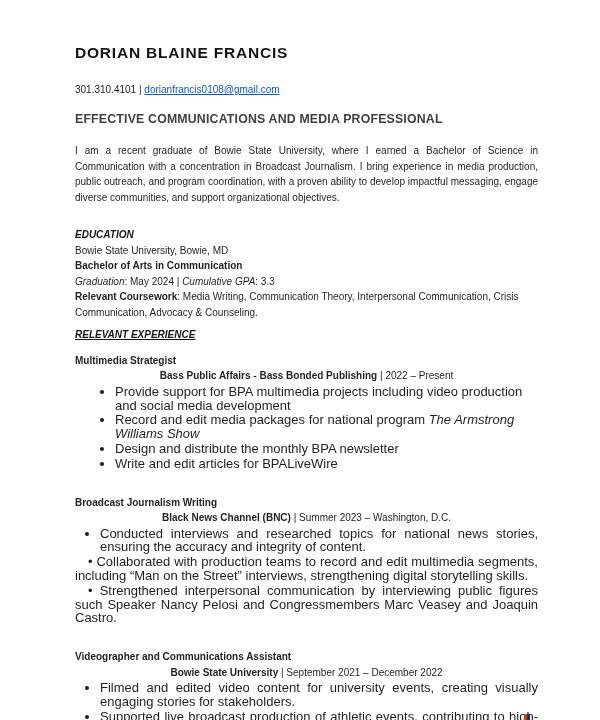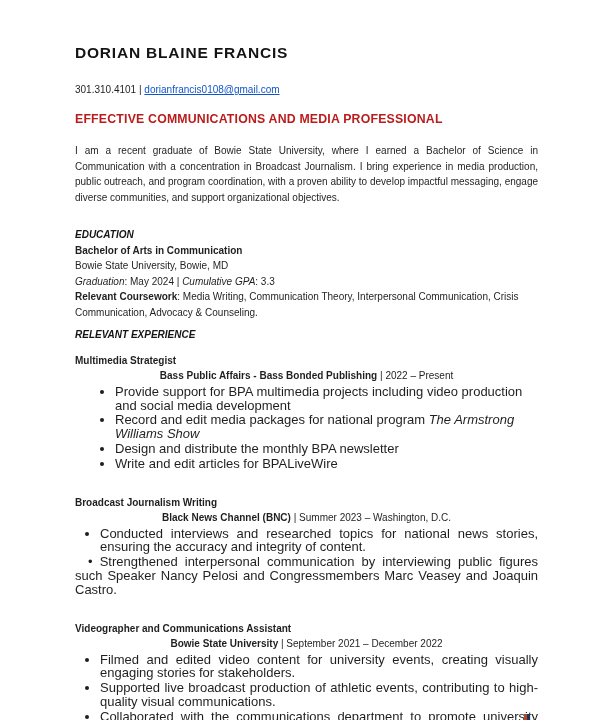--- a/index.html
+++ b/index.html
@@ -20,32 +20,32 @@
   .name{
     font-size:15.5px;font-weight:700;letter-spacing:0.8px;
     margin:0 0 21px 0;color:#141414;
   }
   .contact{
     font-size:10px;line-height:13px;margin:0 0 16px 0;
   }
   .contact a{color:#1155cc;text-decoration:underline;}
   .headline{
     font-size:12.3px;font-weight:700;letter-spacing:0.2px;
-    margin:0 0 17px 0;color:#b91c1c;
+    margin:0 0 17px 0;color:#404040;
   }
   .summary{
     font-size:10px;line-height:15.6px;text-align:justify;
     margin:0 0 22px 0;
   }
   .edu p{margin:0;font-size:10px;line-height:15.5px;}
   .sec-title{
     font-size:10px;font-weight:700;font-style:italic;
     margin:0;line-height:15.5px;color:#141414;
   }
-  .exp-title{margin-top:7px;}
+  .exp-title{margin-top:7px;text-decoration:underline;}
   .job{margin-top:24px;}
   .job.first{margin-top:10px;}
   .job-title{margin:0;font-size:10px;line-height:15.5px;font-weight:700;}
   .job-line{margin:0;font-size:10px;line-height:15.5px;text-align:center;}
   .job-line b{font-weight:700;}
   ul.bullets{
     margin:1px 0 0 0;
     font-size:13px;line-height:13.8px;
   }
   ul.hang-wide{padding-left:40px;}
@@ -71,22 +71,22 @@
     <h1 class="name">DORIAN BLAINE FRANCIS</h1>
 
     <p class="contact"><span>301.310.4101</span><span> | </span><a href="#">dorianfrancis0108@gmail.com</a></p>
 
     <h2 class="headline">EFFECTIVE COMMUNICATIONS AND MEDIA PROFESSIONAL</h2>
 
     <p class="summary">I am a recent graduate of Bowie State University, where I earned a Bachelor of Science in Communication with a concentration in Broadcast Journalism. I bring experience in media production, public outreach, and program coordination, with a proven ability to develop impactful messaging, engage diverse communities, and support organizational objectives.</p>
 
     <div class="edu">
       <p class="sec-title">EDUCATION</p>
+      <p>Bowie State University, Bowie, MD</p>
       <p><b>Bachelor of Arts in Communication</b></p>
-      <p>Bowie State University, Bowie, MD</p>
       <p><span class="it">Graduation</span><span>: May 2024 | </span><span class="it">Cumulative GPA</span><span>: 3.3</span></p>
       <p><b>Relevant Coursework</b><span>: Media Writing, Communication Theory, Interpersonal Communication, Crisis Communication, Advocacy &amp; Counseling.</span></p>
     </div>
 
     <p class="sec-title exp-title">RELEVANT EXPERIENCE</p>
 
     <div class="job first">
       <p class="job-title">Multimedia Strategist</p>
       <p class="job-line"><b>Bass Public Affairs - Bass Bonded Publishing</b><span> | 2022 – Present</span></p>
       <ul class="bullets hang-wide">
@@ -95,20 +95,21 @@
         <li>Design and distribute the monthly BPA newsletter</li>
         <li>Write and edit articles for BPALiveWire</li>
       </ul>
     </div>
 
     <div class="job">
       <p class="job-title">Broadcast Journalism Writing</p>
       <p class="job-line"><b>Black News Channel (BNC)</b><span> | Summer 2023 – Washington, D.C.</span></p>
       <ul class="bullets hang">
         <li class="just">Conducted interviews and researched topics for national news stories, ensuring the accuracy and integrity of content.</li>
+        <li class="flat just">Collaborated with production teams to record and edit multimedia segments, including “Man on the Street” interviews, strengthening digital storytelling skills.</li>
         <li class="flat just">Strengthened interpersonal communication by interviewing public figures such Speaker Nancy Pelosi and Congressmembers Marc Veasey and Joaquin Castro.</li>
       </ul>
     </div>
 
     <div class="job">
       <p class="job-title">Videographer and Communications Assistant</p>
       <p class="job-line"><b>Bowie State University</b><span> | September 2021 – December 2022</span></p>
       <ul class="bullets hang">
         <li class="just">Filmed and edited video content for university events, creating visually engaging stories for stakeholders.</li>
         <li class="just">Supported live broadcast production of athletic events, contributing to high-quality visual communications.</li>

